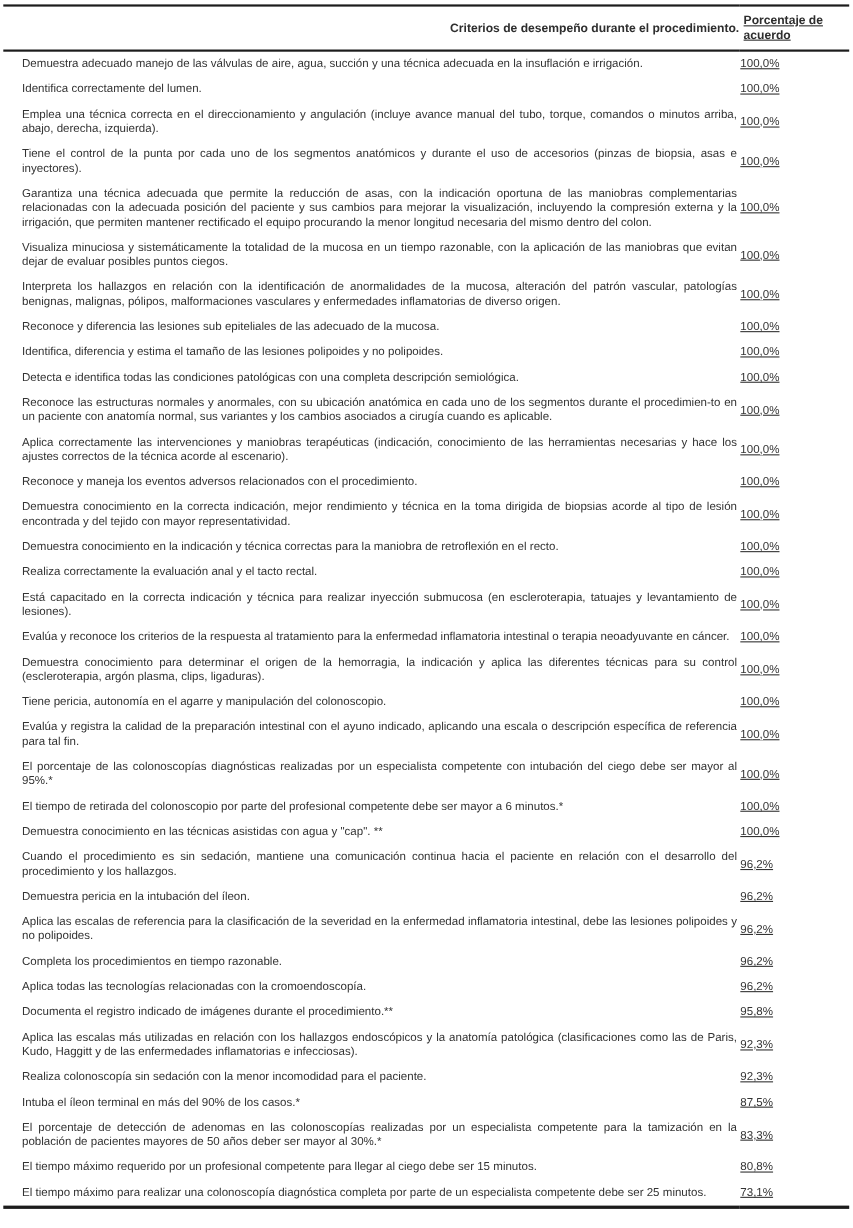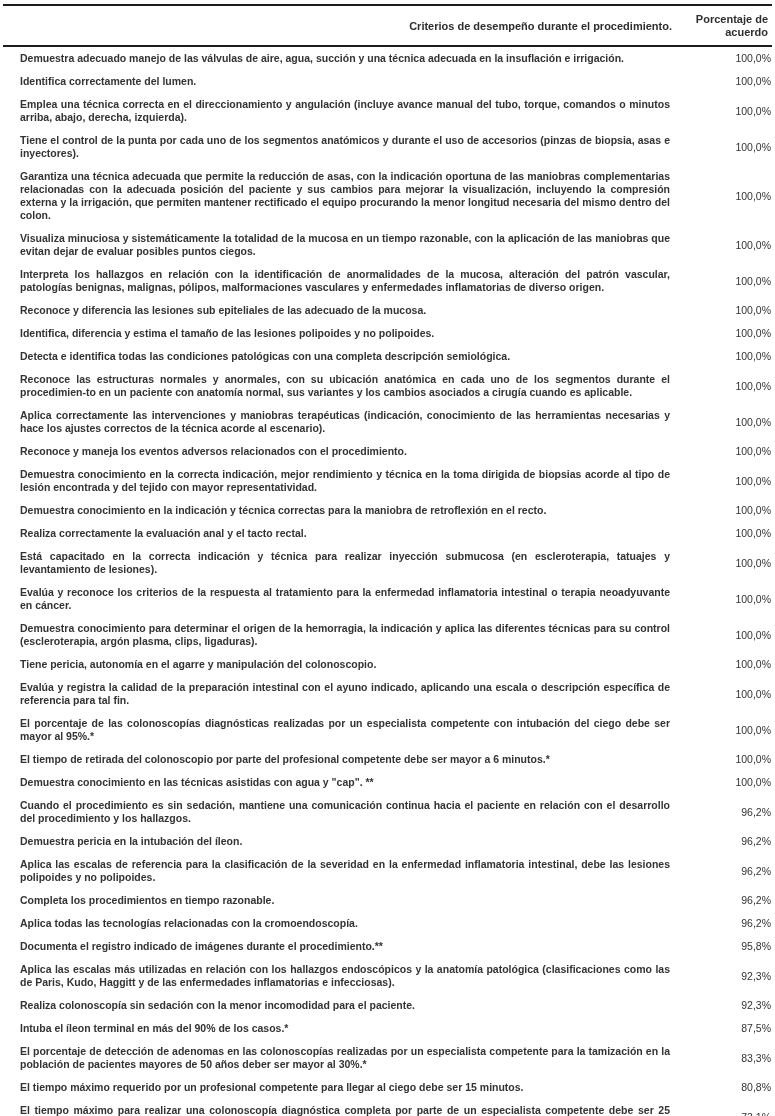--- a/index.html
+++ b/index.html
@@ -33,42 +33,43 @@
     font-weight: bold;
     color: #2e2e2e;
     padding: 7px 0 6px 0;
     vertical-align: middle;
   }
   th.h-crit {
     text-align: right;
     padding-left: 17px;
   }
   th.h-pct {
-    text-align: right;
+    text-align: left;
     padding-left: 4px;
     padding-right: 4px;
+    text-decoration: underline;
   }
 
   tbody td {
     font-size: 10.5px;
     line-height: 13px;
     padding-top: 5px;
     padding-bottom: 5px;
     vertical-align: middle;
     color: #333333;
   }
   td.crit {
     text-align: justify;
     padding-left: 17px;
     padding-right: 2px;
-    font-weight: bold;
   }
   td.pct {
-    text-align: right;
+    text-align: left;
     white-space: nowrap;
+    text-decoration: underline;
   }
 </style>
 </head>
 <body>
 
 <div class="table-wrap">
   <table class="criteria">
     <colgroup>
       <col class="c-crit">
       <col class="c-pct">

